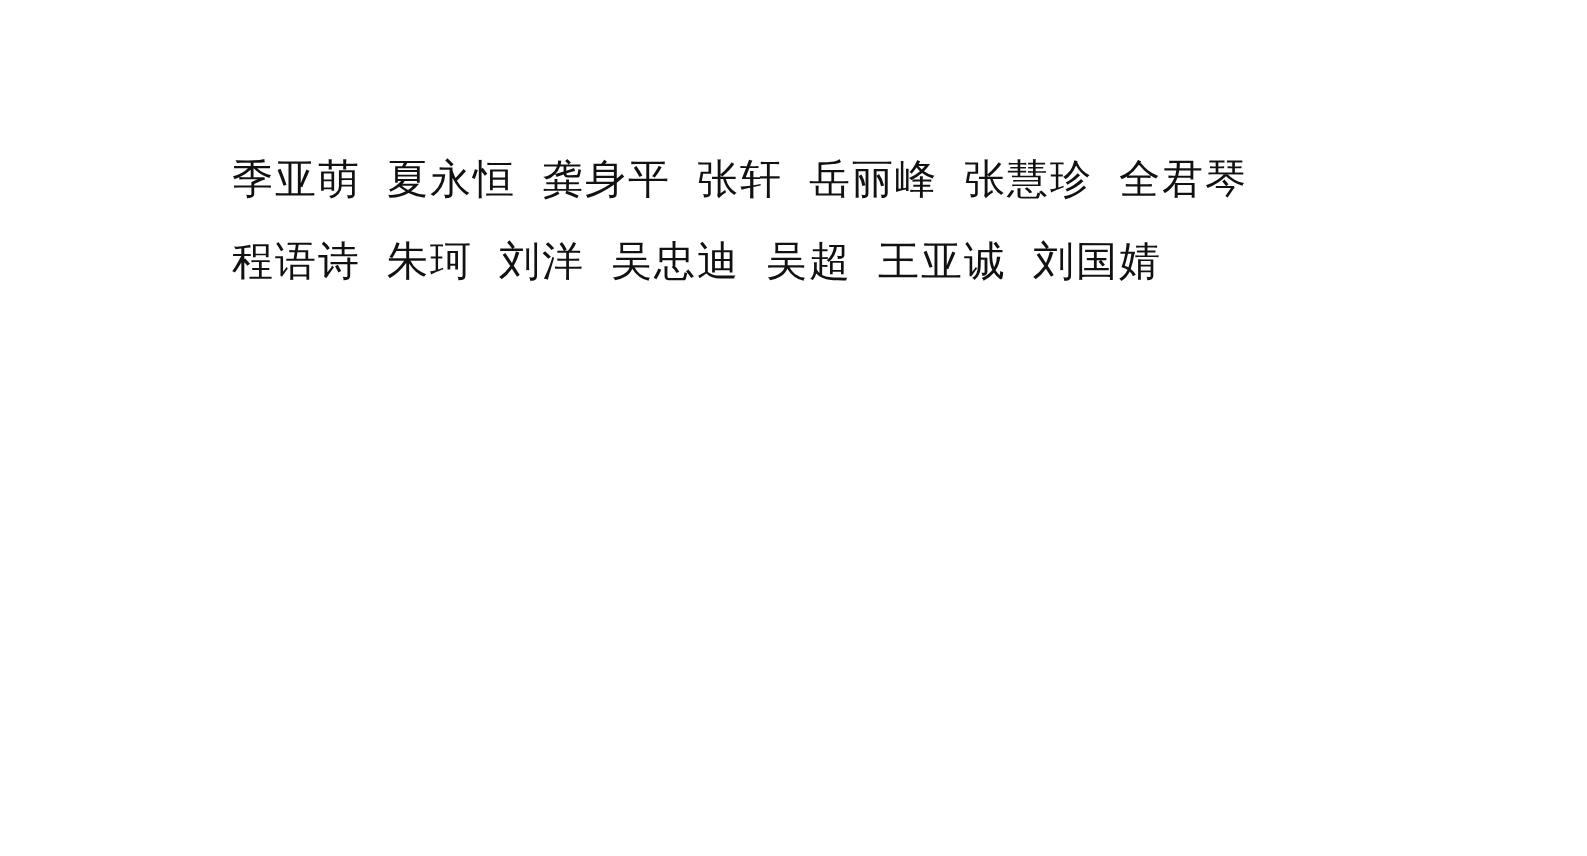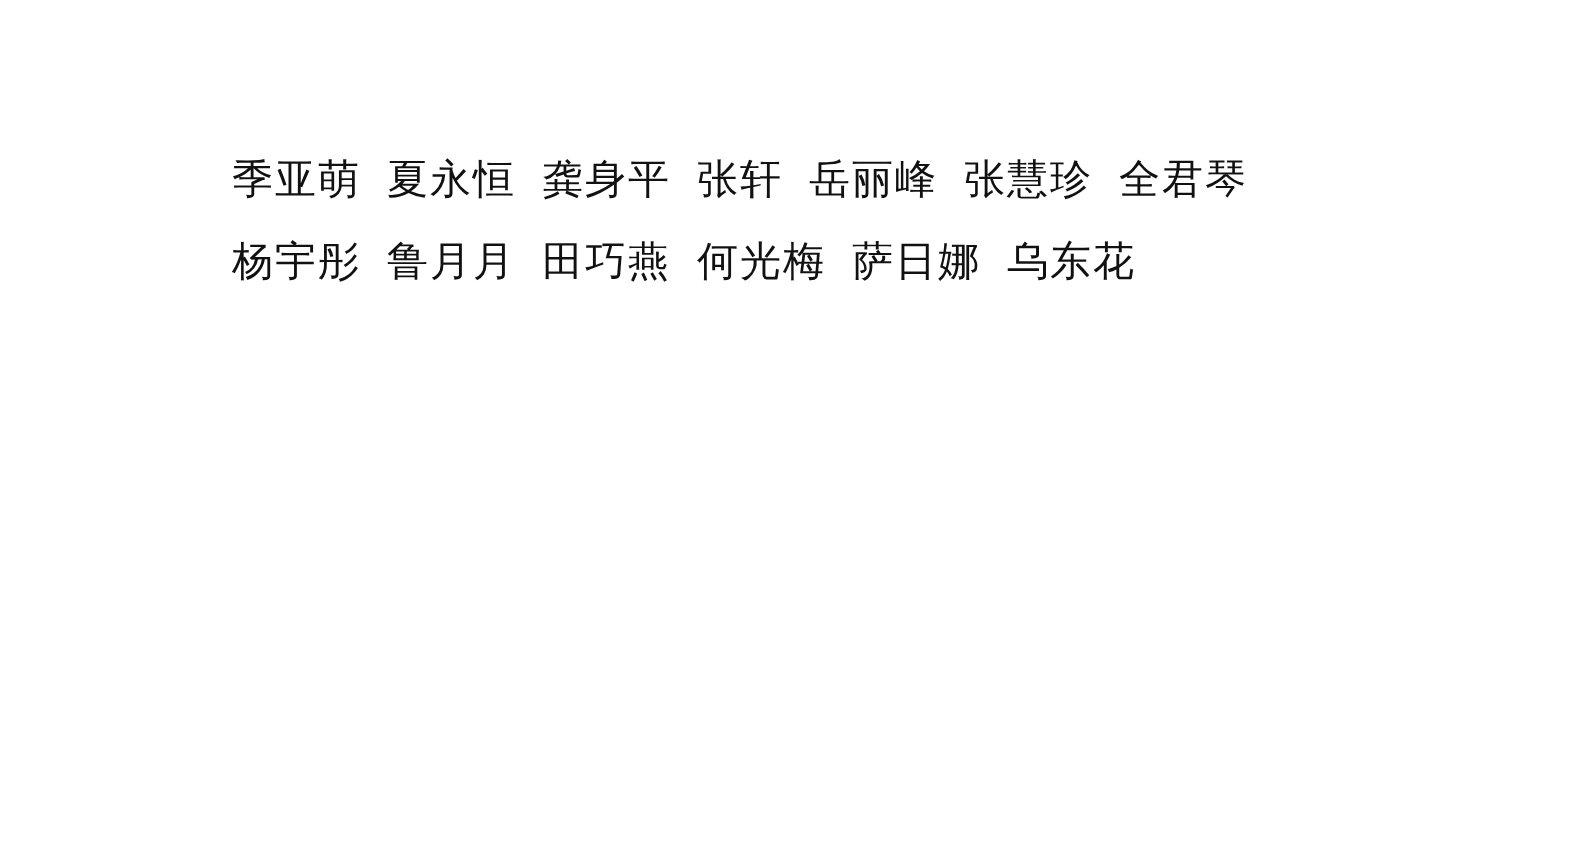--- a/index.html
+++ b/index.html
@@ -44,16 +44,16 @@
 </style>
 </head>
 <body>
 
 <div class="page">
   <div class="name-block">
     <div class="name-line">
       <span class="name">季亚萌</span><span class="name">夏永恒</span><span class="name">龚身平</span><span class="name">张轩</span><span class="name">岳丽峰</span><span class="name">张慧珍</span><span class="name">全君琴</span>
     </div>
     <div class="name-line">
-      <span class="name">杨宇彤</span><span class="name">鲁月月</span><span class="name">田巧燕</span><span class="name">何光梅</span><span class="name">萨日娜</span><span class="name">乌东花</span>
+      <span class="name">程语诗</span><span class="name">朱珂</span><span class="name">刘洋</span><span class="name">吴忠迪</span><span class="name">吴超</span><span class="name">王亚诚</span><span class="name">刘国婧</span>
     </div>
   </div>
 </div>
 
 </body></html>

